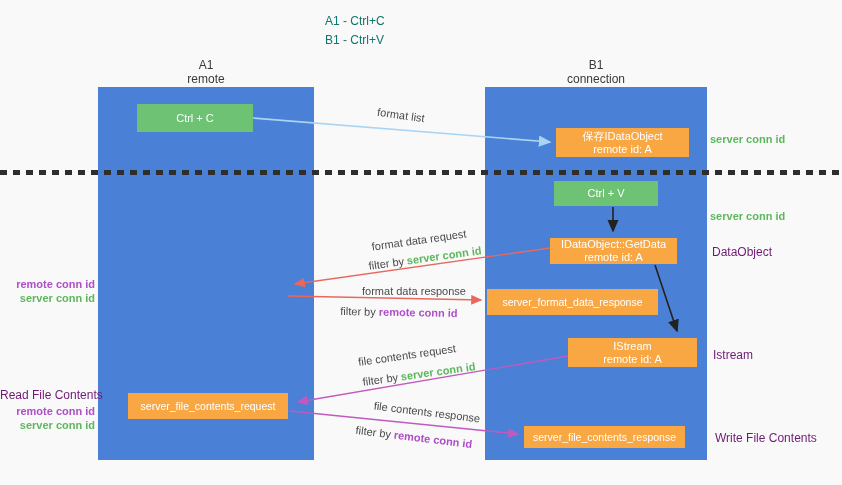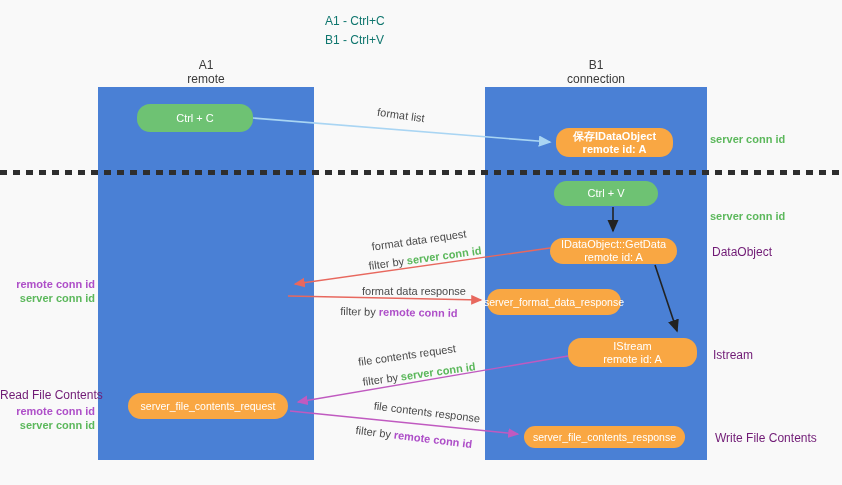--- a/index.html
+++ b/index.html
@@ -11,29 +11,29 @@
   .title{top:12px;left:325px;width:170px;text-align:left;font-size:12px;line-height:19px;color:#0f766e;}
   .lane{background:#4a80d5;}
   .lane-a1{left:98px;top:87px;width:216px;height:373px;}
   .lane-b1{left:485px;top:87px;width:222px;height:373px;}
   .lane-header{top:58px;text-align:center;font-size:12px;line-height:14px;color:#3a3a3a;}
   .lh-a1{left:98px;width:216px;}
   .lh-b1{left:485px;width:222px;}
   .divider{left:0;top:170px;width:842px;height:5px;
     background:repeating-linear-gradient(to right,#2e2e2e 0 7px,transparent 7px 13px);}
   .node{display:flex;flex-direction:column;align-items:center;justify-content:center;
-    color:#fff;font-size:11px;line-height:13px;text-align:right;z-index:3;border-radius:13px;}
+    color:#fff;font-size:11px;line-height:13px;text-align:right;z-index:3;}
   .green{background:#6ec273;}
   .orange{background:#f9a743;}
   .n-ctrlc{left:137px;top:104px;width:116px;height:28px;}
-  .n-save{left:556px;top:128px;width:117px;height:29px;font-weight:bold;}
+  .n-save{left:556px;top:128px;width:133px;height:29px;}
   .n-ctrlv{left:554px;top:181px;width:104px;height:25px;}
   .n-getdata{left:550px;top:238px;width:127px;height:26px;}
   .n-freq{left:130px;top:277px;width:157px;height:26px;font-size:10.5px;}
-  .n-fresp{left:487px;top:289px;width:134px;height:26px;font-size:10.5px;}
+  .n-fresp{left:487px;top:289px;width:171px;height:26px;font-size:10.5px;}
   .n-istream{left:568px;top:338px;width:129px;height:29px;}
   .n-fileq{left:128px;top:393px;width:160px;height:26px;font-size:10.5px;}
   .n-filer{left:524px;top:426px;width:161px;height:22px;font-size:10.5px;}
   .flowlabel{white-space:nowrap;font-size:11px;color:#4a4a4a;z-index:4;transform-origin:center;}
   .key-green{color:#5cb85c;font-weight:bold;margin-left:3px;}
   .key-purple{color:#ae4fc8;font-weight:bold;margin-left:3px;}
   .sidelabel{white-space:nowrap;z-index:4;}
   .sl-green{color:#5cb85c;font-weight:bold;font-size:11px;}
   .sl-purple{color:#ae4fc8;font-weight:bold;font-size:11px;}
   .sl-dark{color:#701a75;font-size:12px;}

